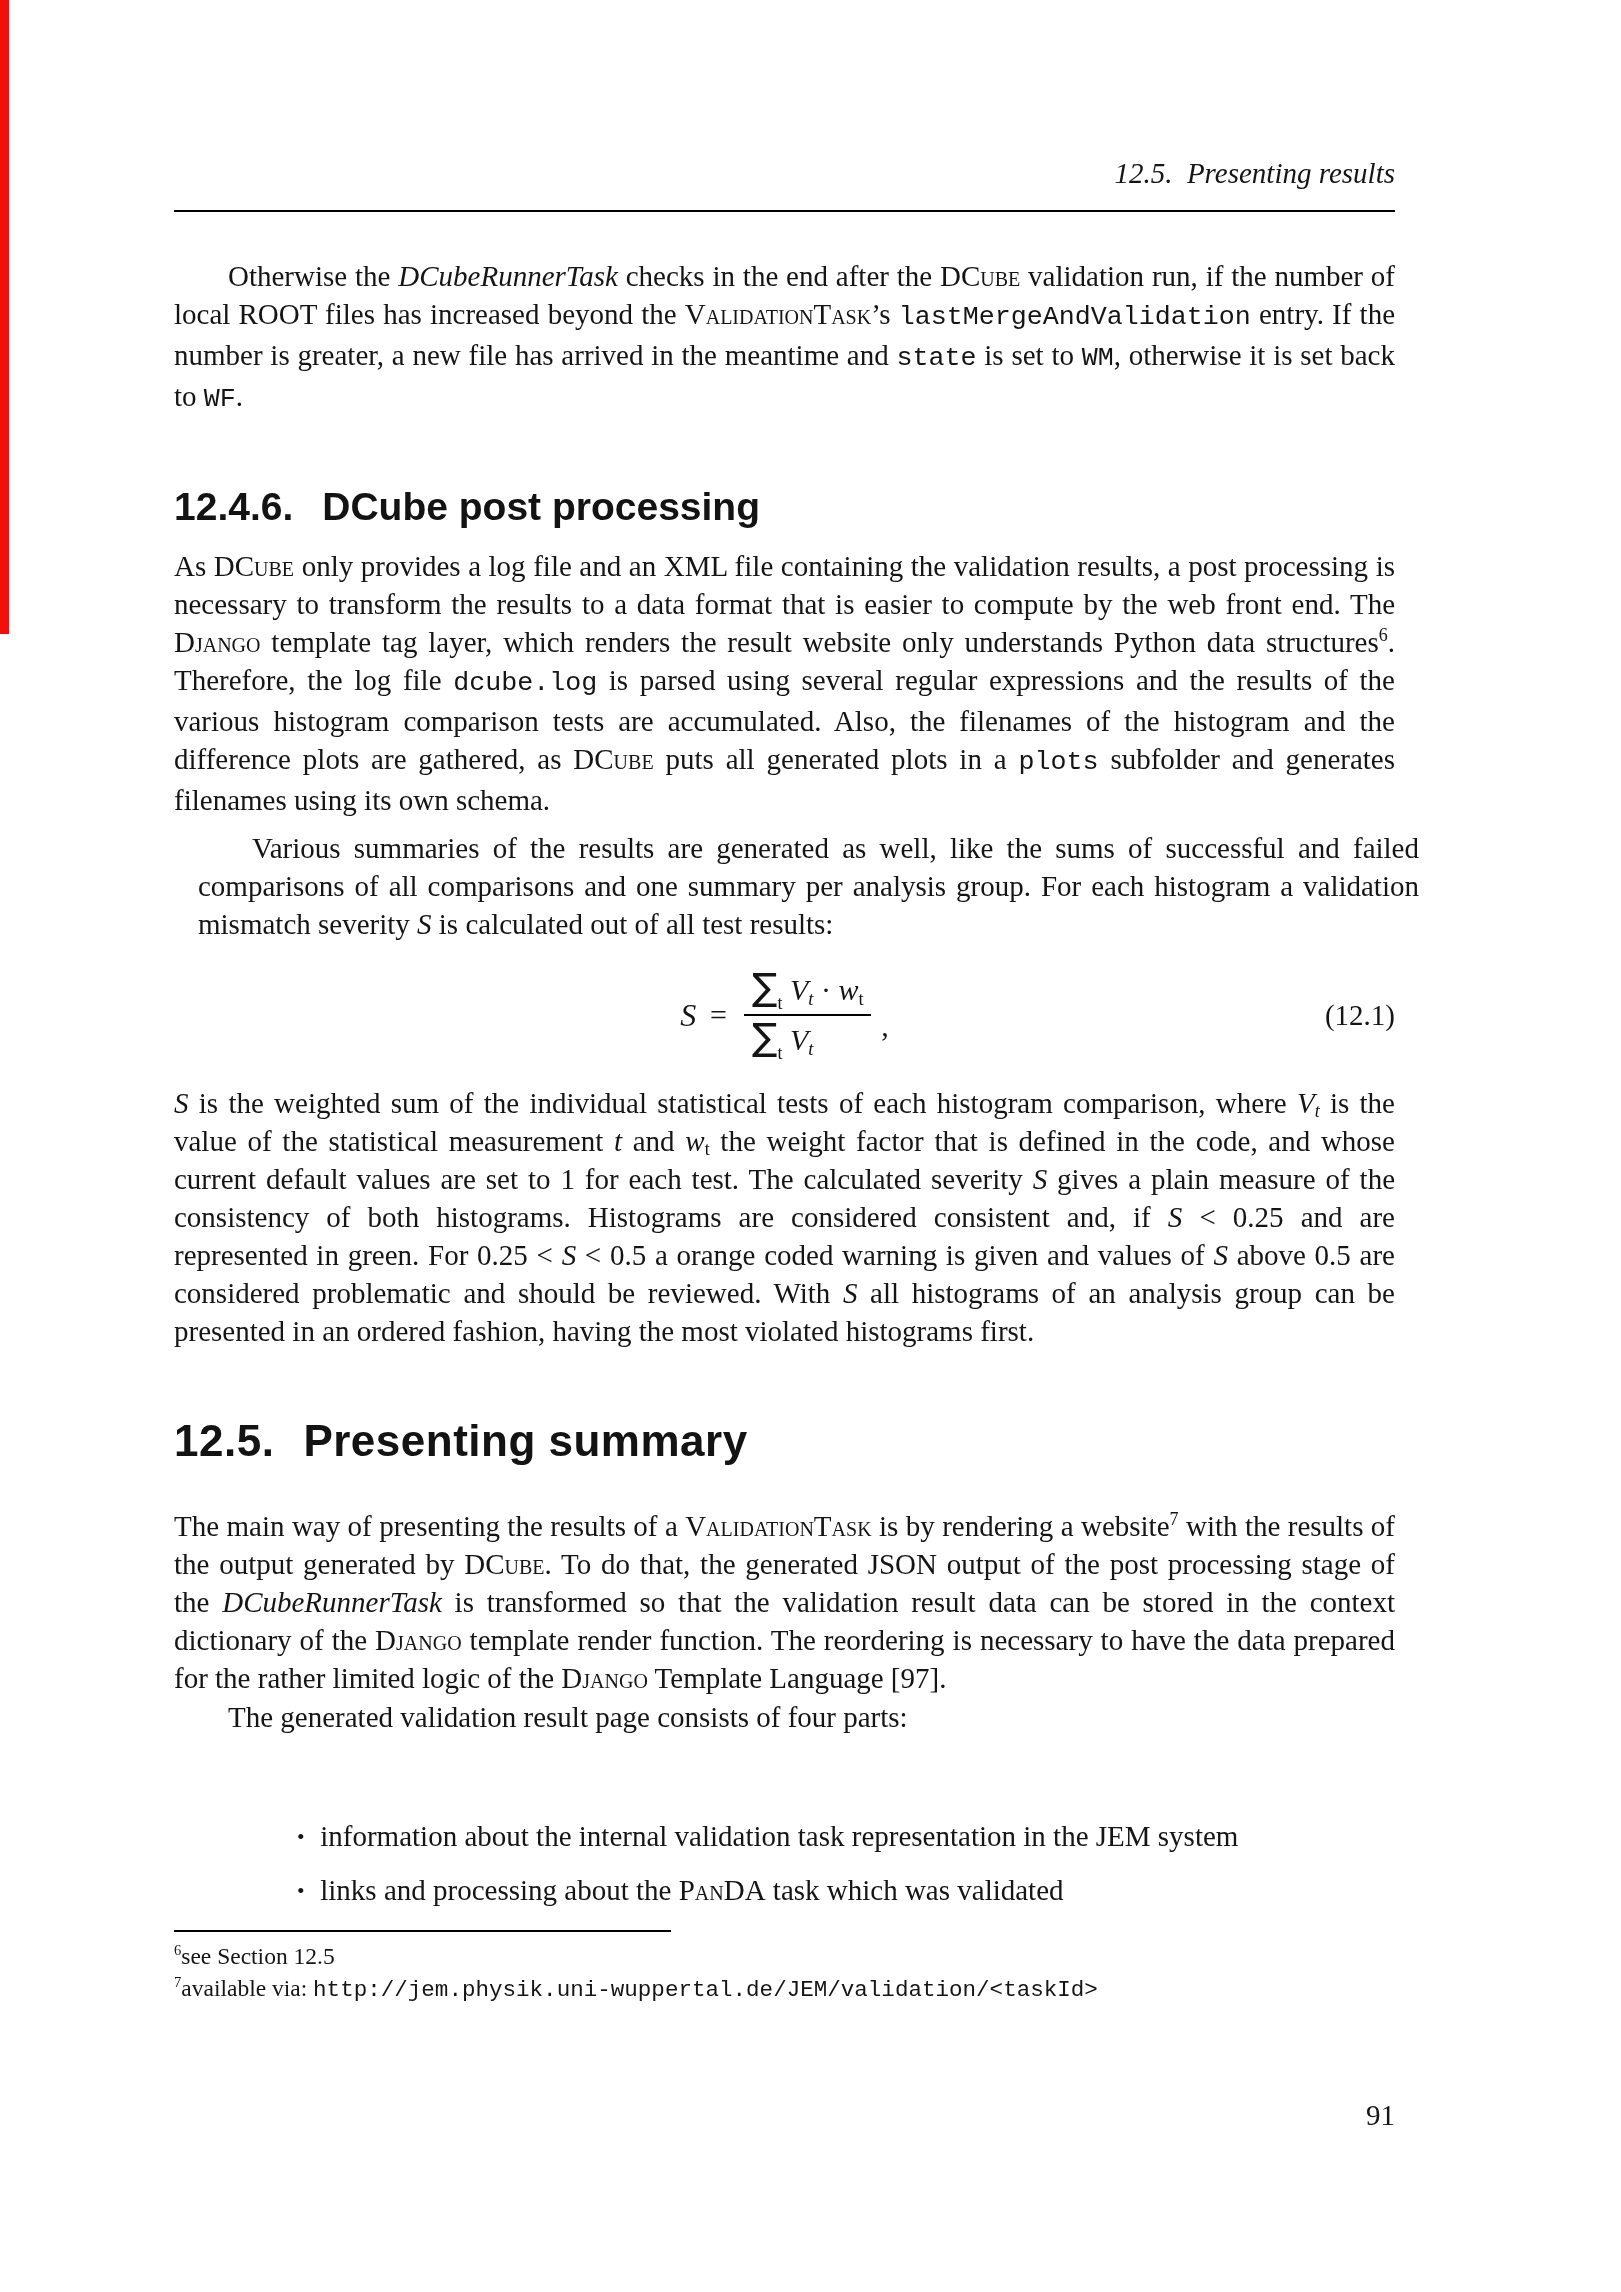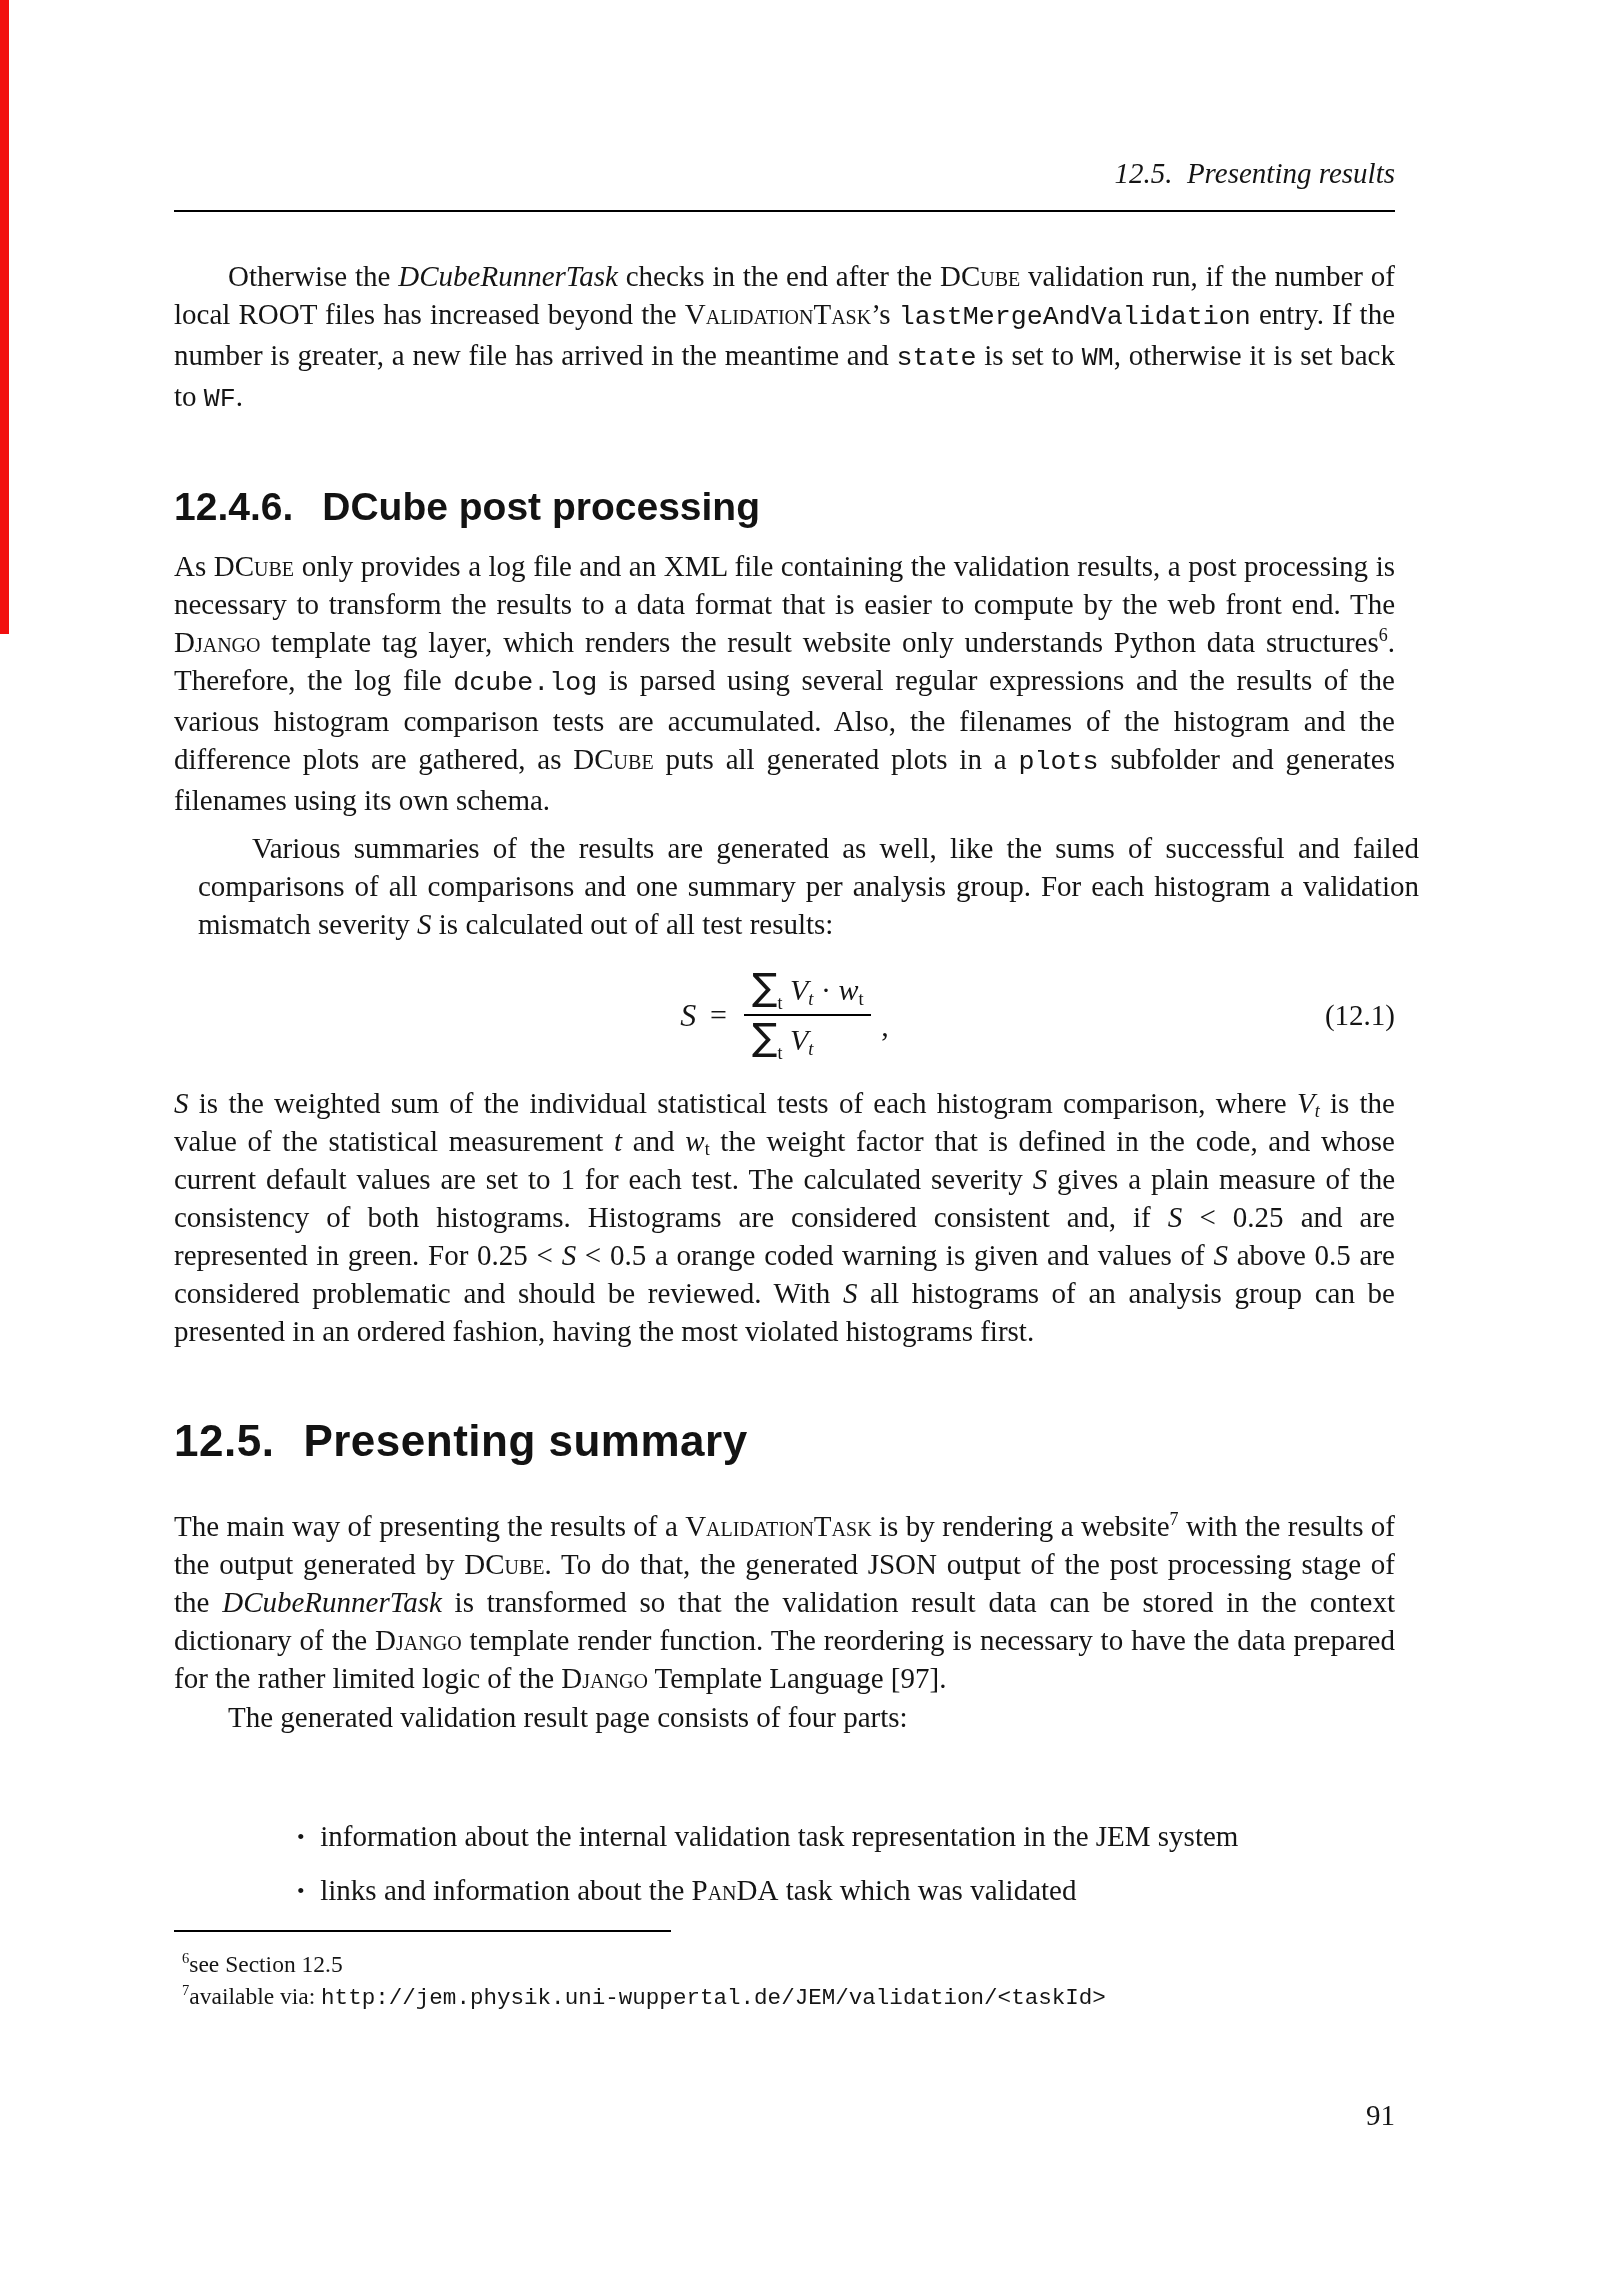--- a/index.html
+++ b/index.html
@@ -34,21 +34,21 @@
   .frac{display:inline-flex;flex-direction:column;text-align:left;}
   .frac-top{padding:0 7.8px 6.9px 7.8px;border-bottom:2px solid #000;}
   .frac-bot{padding:6.9px 7.8px 0 7.8px;}
   .eq-comma{margin-left:9.8px;align-self:flex-end;padding-bottom:13.7px;}
   .eq-tag{position:absolute;right:0;top:50%;transform:translateY(-50%);font-size:29px;}
   .list-item{font-size:29px;line-height:38px;padding-left:45px;box-sizing:border-box;}
   .li-marker{margin-right:17.6px;}
   .bullet-item{font-size:29px;line-height:38px;padding-left:123px;box-sizing:border-box;}
   .bullet-glyph{font-size:21.6px;margin-right:15.7px;vertical-align:2px;}
   .fn-rule{top:1930px;width:497px;border-top:2px solid #000;height:0;}
-  .footnote{font-size:23.5px;line-height:32px;margin:8px;}
+  .footnote{font-size:23.5px;line-height:32px;margin:0;}
   .footnote .seg-m{font-size:0.96em;}
   .page-number{top:2099px;text-align:right;font-size:29px;}
 </style>
 </head>
 <body>
 
 <div class="page">
 
   <div class="red-strip"></div>
 
@@ -83,21 +83,21 @@
   <p class="col body-text" style="top:1507px;"><span>The main way of presenting the results of a </span><span class="seg-sc">ValidationTask</span><span> is by rendering a website</span><span class="seg-sup">7</span><span> with the results of the output generated by </span><span class="seg-sc">DCube</span><span>. To do that, the generated JSON output of the post processing stage of the </span><span class="seg-i">DCubeRunnerTask</span><span> is transformed so that the validation result data can be stored in the context dictionary of the </span><span class="seg-sc">Django</span><span> template render function. The reordering is necessary to have the data prepared for the rather limited logic of the </span><span class="seg-sc">Django</span><span> Template Language [97].</span></p>
 
   <p class="col body-text indent" style="top:1698px;"><span>The generated validation result page consists of four parts:</span></p>
 
 
   <div class="col bullet-item" style="top:1817px;">
     <span class="bullet-glyph">•</span><span><span>information about the internal validation task representation in the JEM system</span></span>
   </div>
 
   <div class="col bullet-item" style="top:1871px;">
-    <span class="bullet-glyph">•</span><span><span>links and information about the </span><span class="seg-sc">PanDA</span><span> task which was validated</span></span>
+    <span class="bullet-glyph">•</span><span><span>links and processing about the </span><span class="seg-sc">PanDA</span><span> task which was validated</span></span>
   </div>
 
   <div class="col fn-rule"></div>
 
   <p class="col footnote" style="top:1940px;"><span class="seg-sup">6</span><span>see Section 12.5</span></p>
   <p class="col footnote" style="top:1972px;"><span class="seg-sup">7</span><span>available via: </span><span class="seg-m">http://jem.physik.uni-wuppertal.de/JEM/validation/&lt;taskId&gt;</span></p>
 
   <div class="col page-number">91</div>
 
 </div>

